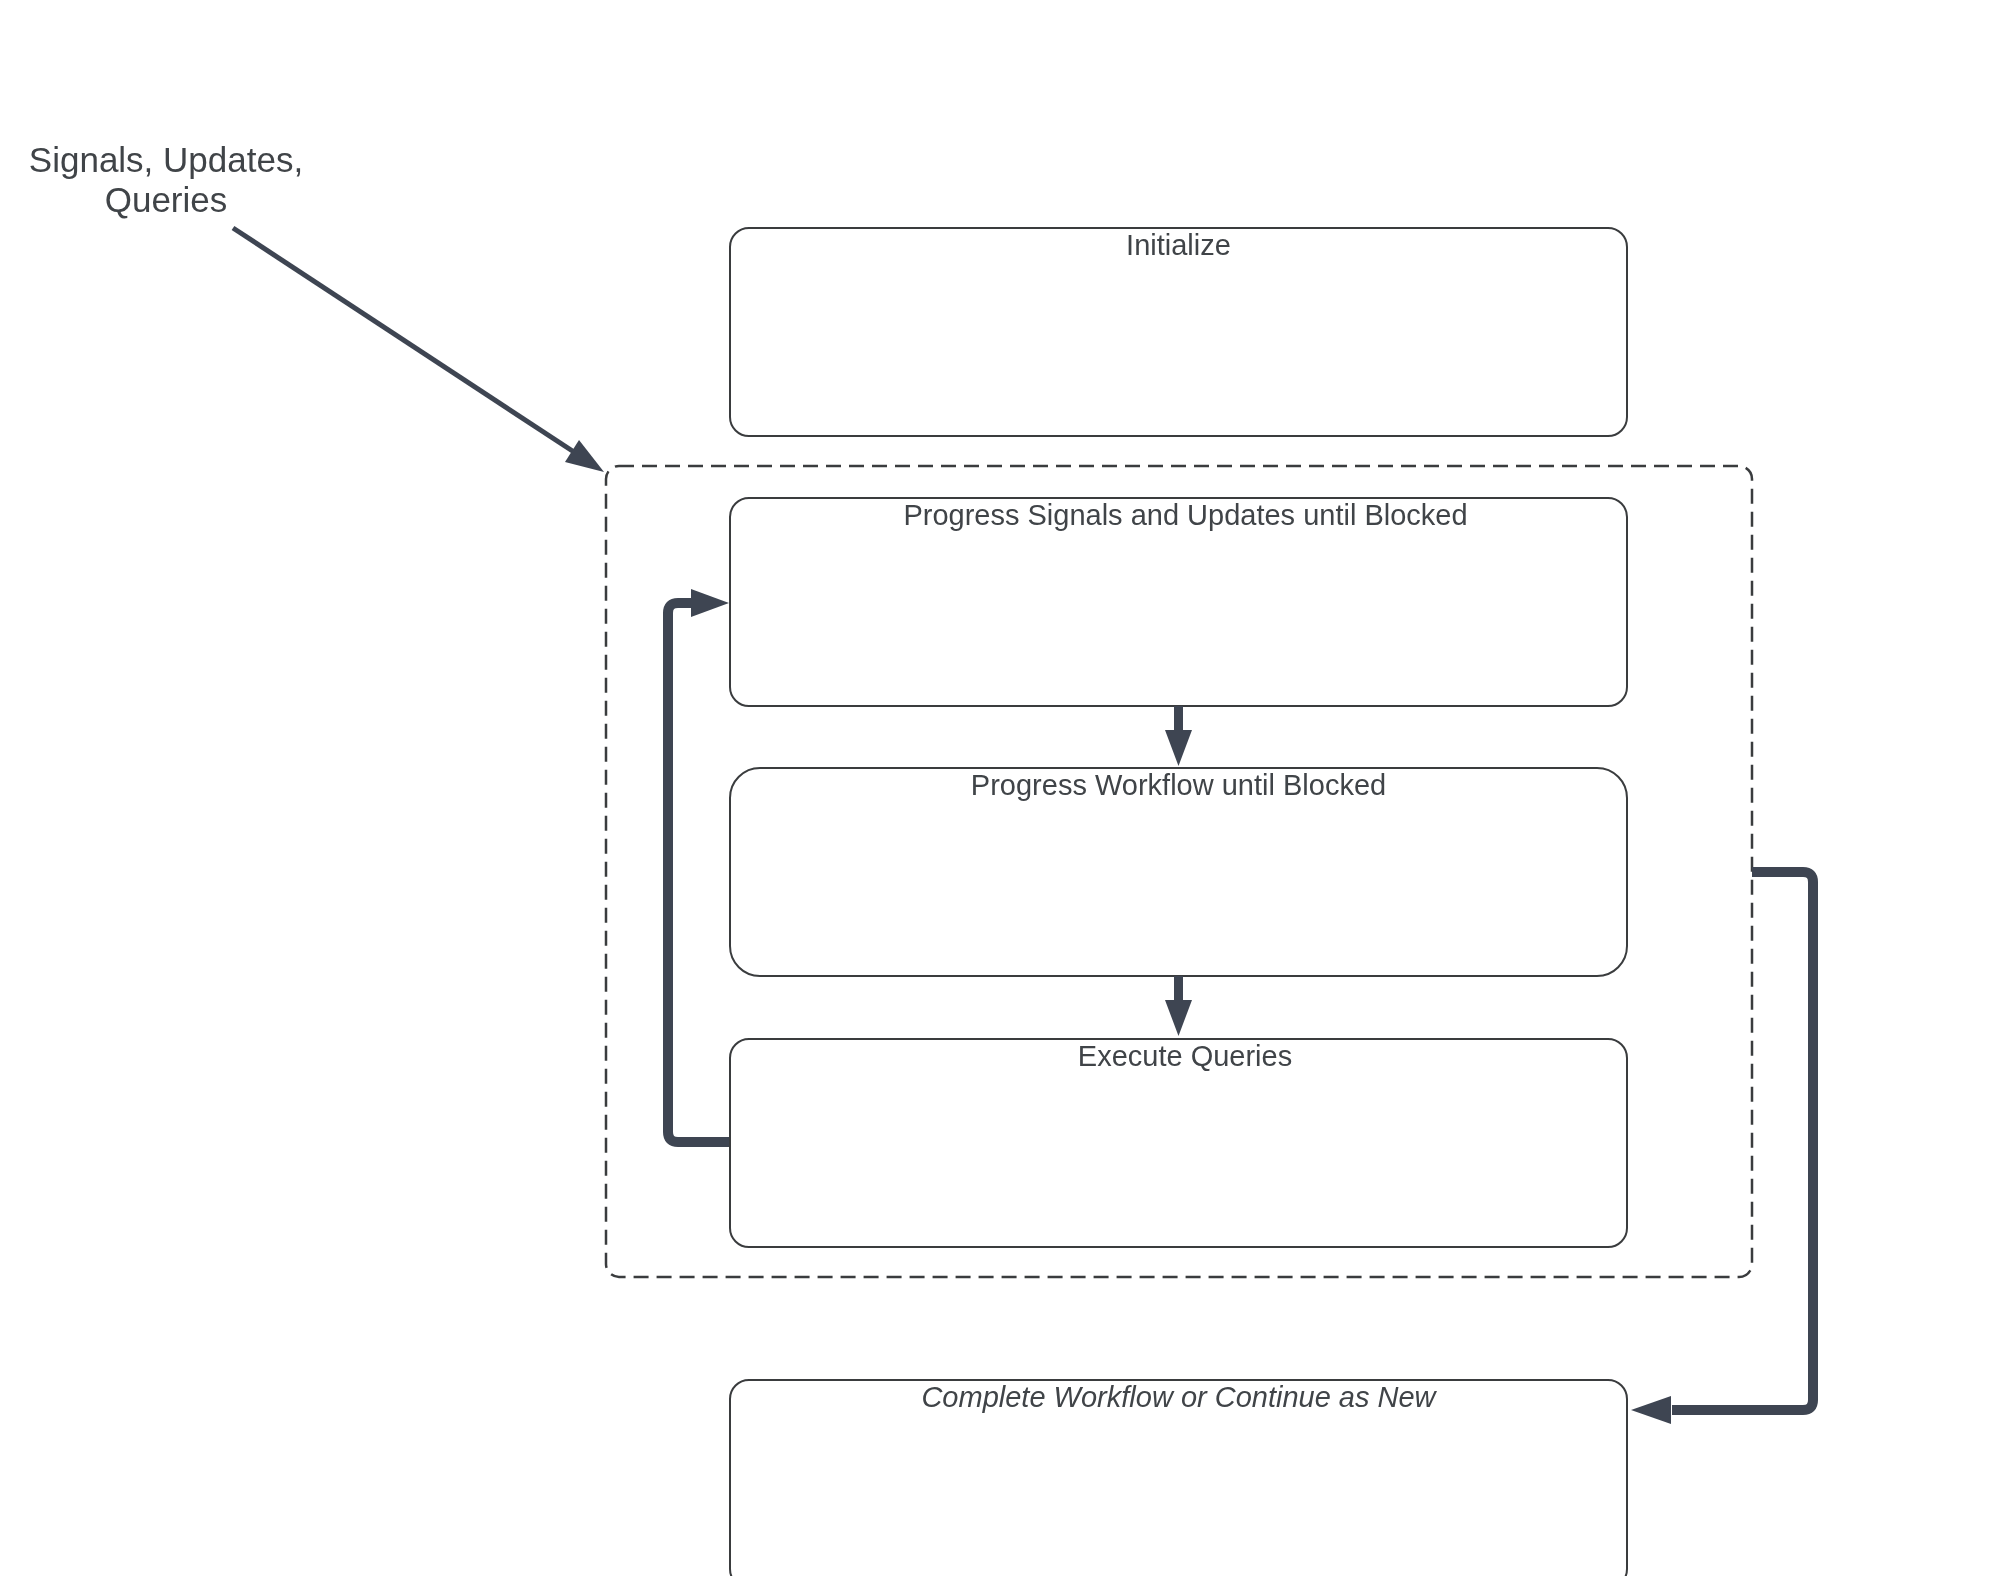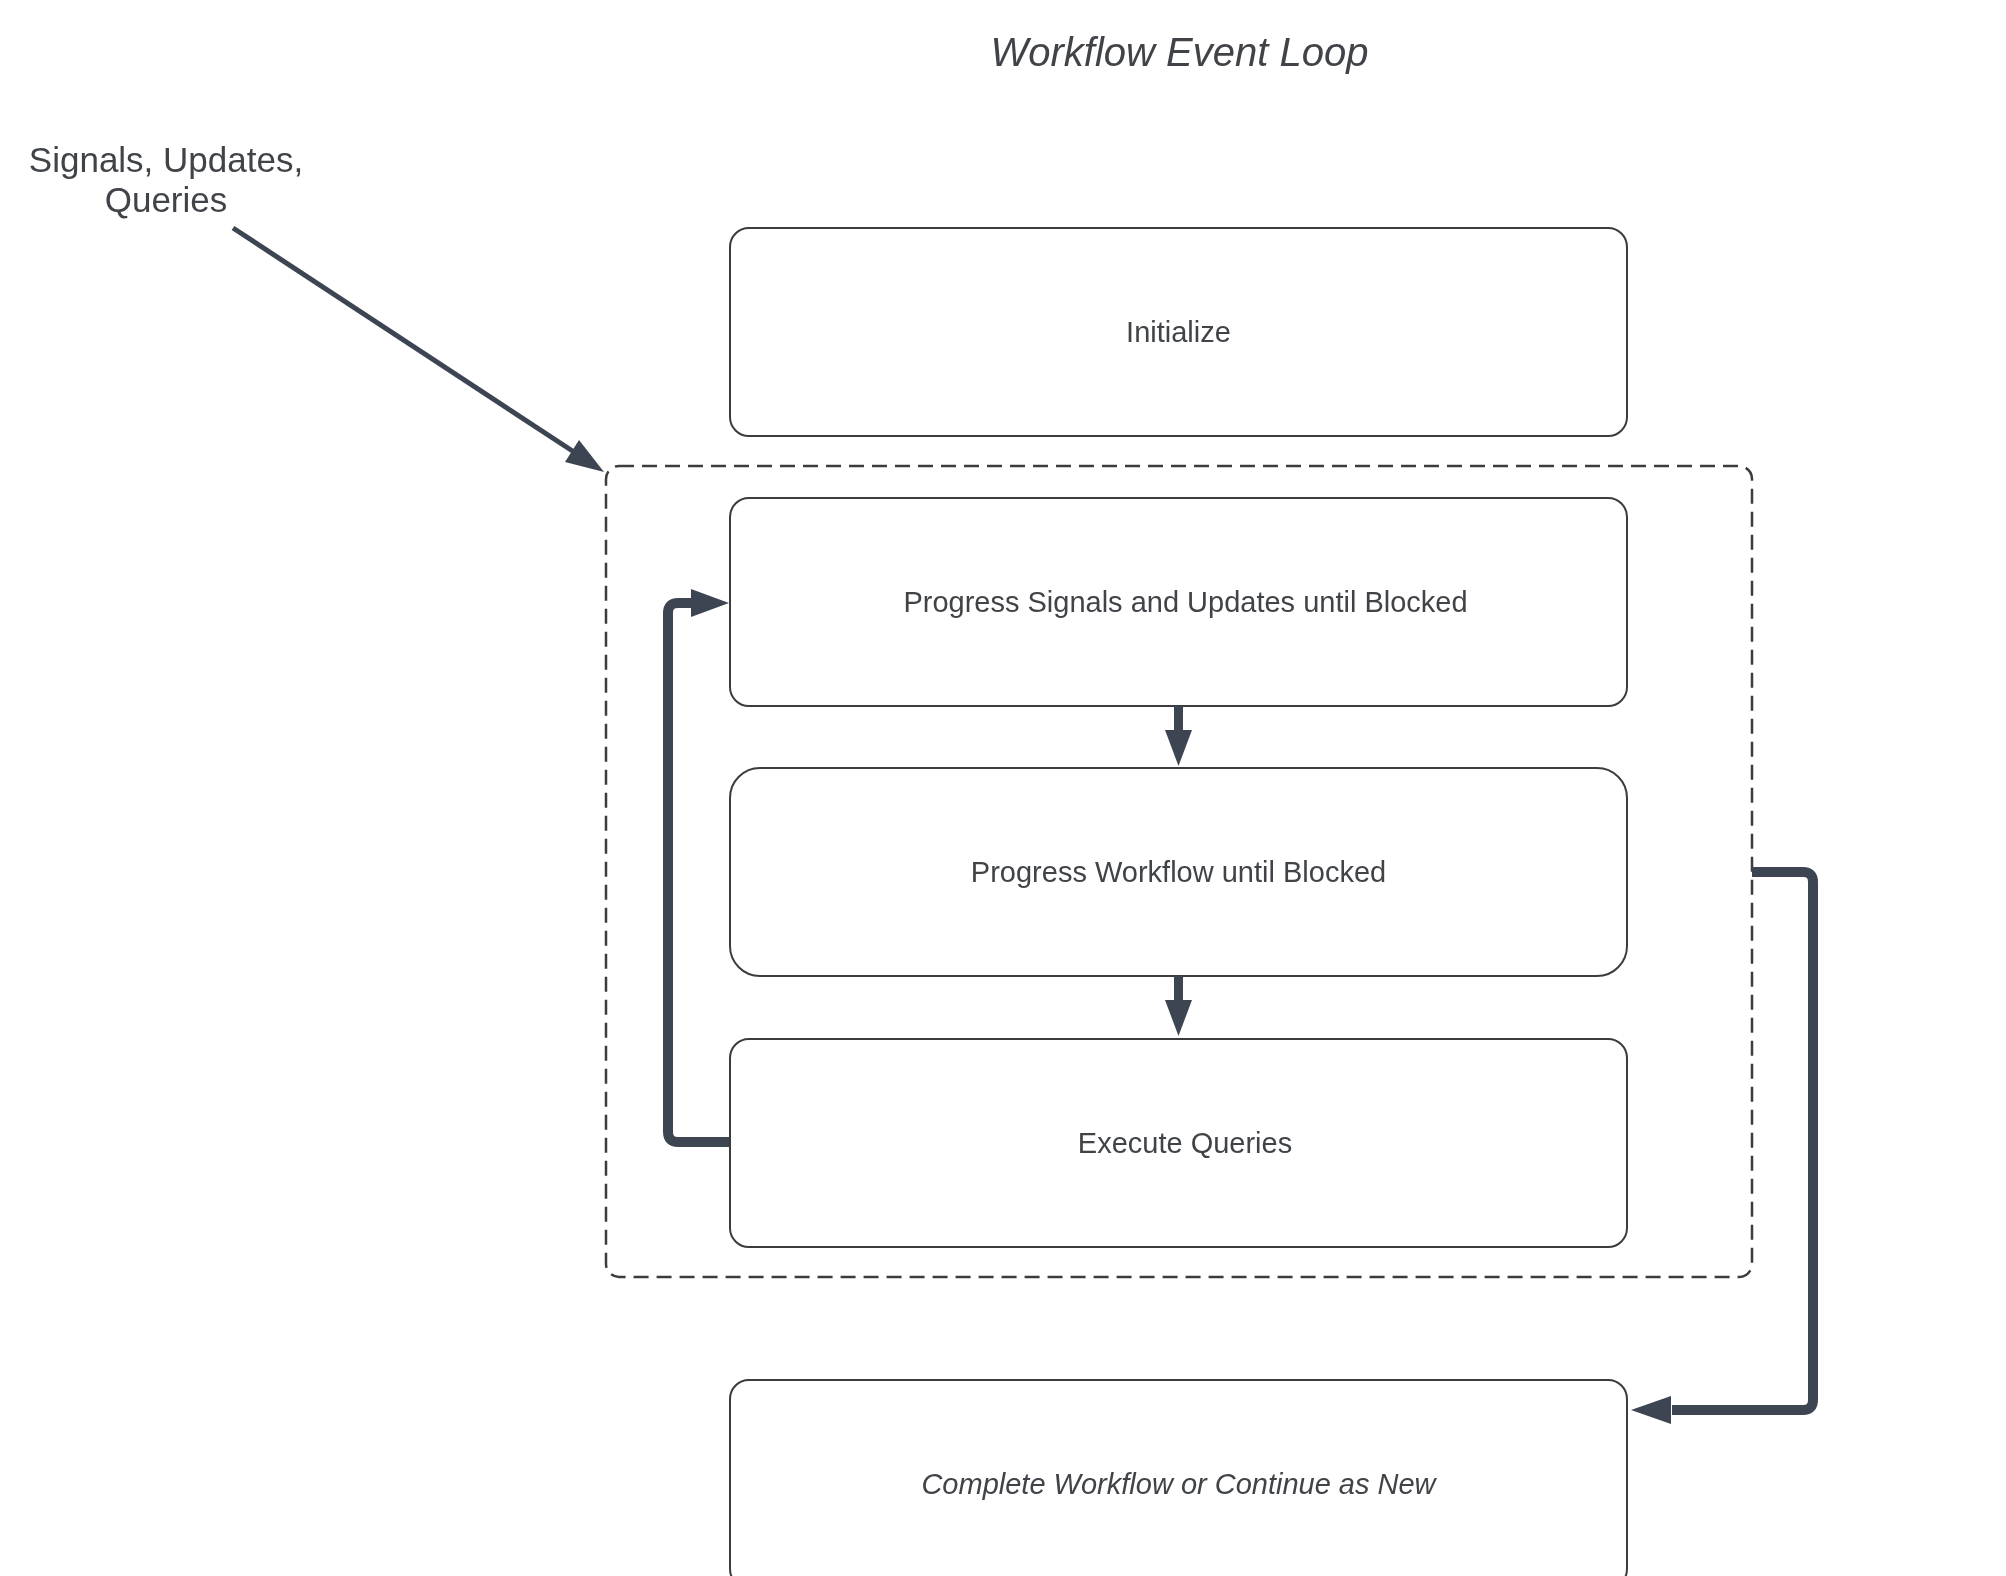--- a/index.html
+++ b/index.html
@@ -40,21 +40,21 @@
   .node {
     position: absolute;
     left: 729px;
     width: 899px;
     height: 210px;
     box-sizing: border-box;
     background: var(--color-background, #ffffff);
     border: 2px solid var(--color-border, #3a3c3e);
     border-radius: 20px;
     display: flex;
-    align-items: center;
+    align-items: flex-start;
     justify-content: center;
     text-align: center;
     font-size: 29px;
     color: var(--color-text, #404448);
     padding: 0 30px;
     z-index: 2;
   }
   #node-initialize        { top: 227px; }
   #node-progress-signals  { top: 497px; padding-left: 44px; }
   #node-progress-workflow { top: 767px; border-radius: 31px; }
@@ -92,21 +92,20 @@
   .arrowhead {
     fill: var(--color-connector, #3e4552);
     stroke: none;
   }
 </style>
 </head>
 <body>
 
 <div id="canvas">
 
-  <div class="diagram-title">Workflow Event Loop</div>
 
   <div class="annotation-label">Signals, Updates,
 Queries</div>
 
   <div class="node" id="node-initialize">
     <span>Initialize</span>
   </div>
 
   <div class="node" id="node-progress-signals">
     <span>Progress Signals and Updates until Blocked</span>

